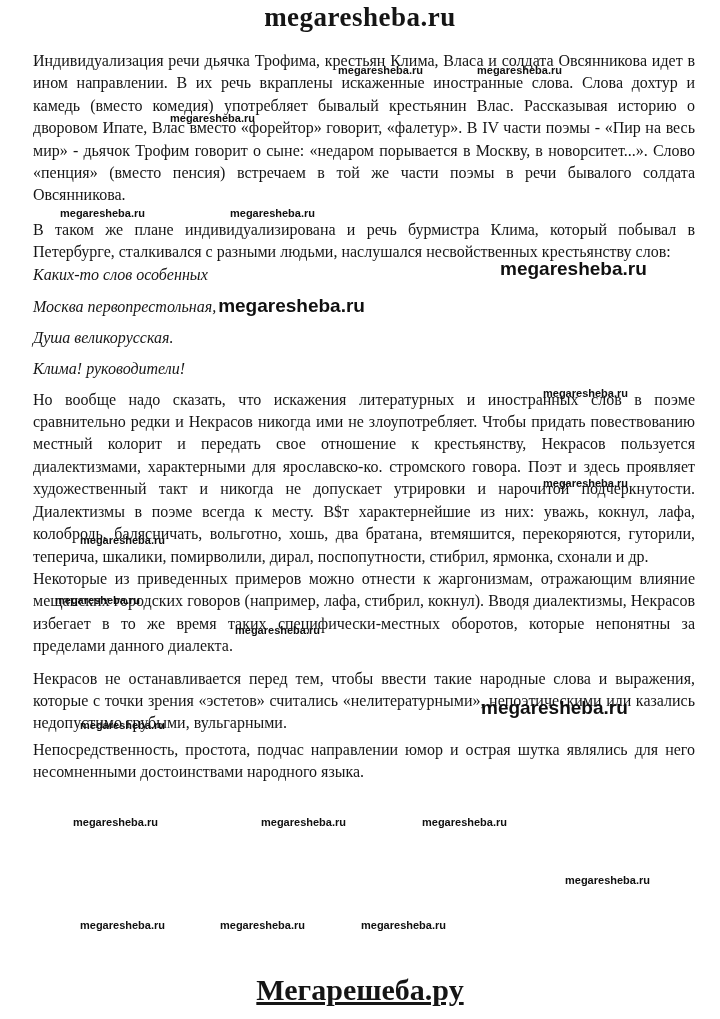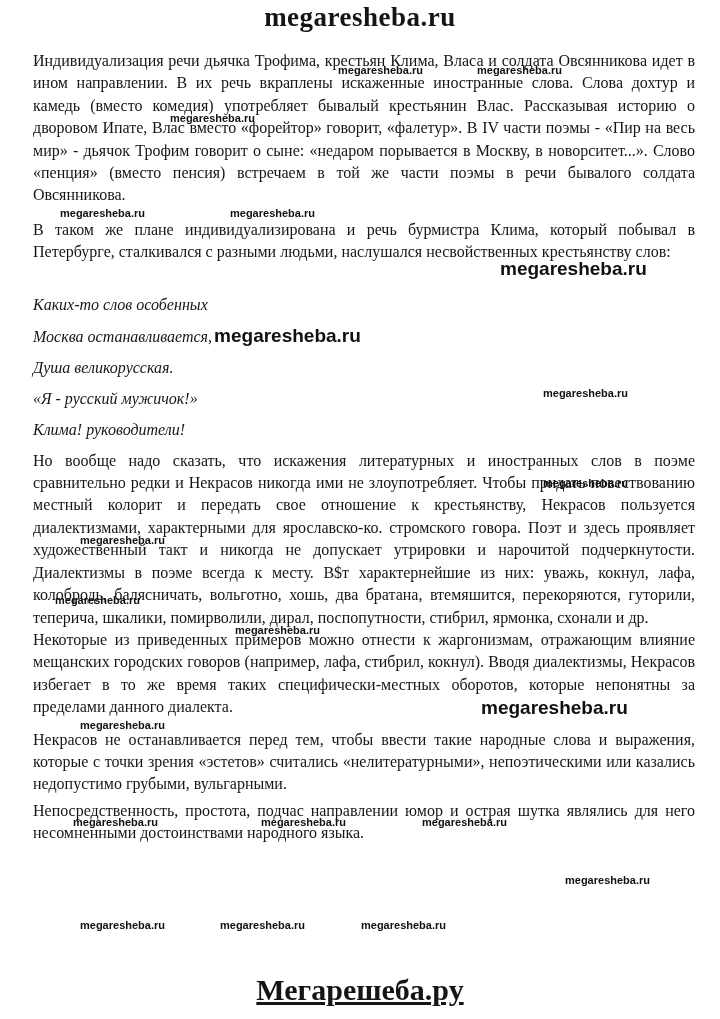--- a/index.html
+++ b/index.html
@@ -19,21 +19,21 @@
     font-weight:bold; font-size:27px;
     letter-spacing:0.5px;
   }
   .content {
     position:absolute; top:50px; left:33px; width:662px;
     font-size:16px; line-height:22.4px;
     text-align:justify;
   }
   .content p { margin:0; }
   p.p2 { margin-top:12px; }
-  .verse { margin-top:30px; }
+  .verse { margin-top:0; }
   .verse-line {
     font-style:italic;
     line-height:22px;
     margin-bottom:9px;
     text-align:left;
   }
   p.p3 { margin-top:0; }
   p.p4 { }
   p.p5 { margin-top:10px; }
   p.p6 { margin-top:4px; }
@@ -68,23 +68,22 @@
 <div class="page">
 
   <div class="site-header">megaresheba.ru</div>
 
   <div class="content">
     <p class="p1">Индивидуализация речи дьячка Трофима, крестьян Клима, Власа и солдата Овсянникова идет в ином направлении. В их речь вкраплены искаженные иностранные слова. Слова дохтур и камедь (вместо комедия) употребляет бывалый крестьянин Влас. Рассказывая историю о дворовом Ипате, Влас вместо «форейтор» говорит, «фалетур». В IV части поэмы - «Пир на весь мир» - дьячок Трофим говорит о сыне: «недаром порывается в Москву, в новорситет...». Слово «пенция» (вместо пенсия) встречаем в той же части поэмы в речи бывалого солдата Овсянникова.</p>
     <p class="p2">В таком же плане индивидуализирована и речь бурмистра Клима, который побывал в Петербурге, сталкивался с разными людьми, наслушался несвойственных крестьянству слов:</p>
 
     <div class="verse">
       <div class="verse-line">Каких-то слов особенных</div>
-      <div class="verse-line"><span>Москва останавливается,</span><span class="wm-inline tight">megaresheba.ru</span></div>
+      <div class="verse-line"><span>Москва первопрестольная,</span><span class="wm-inline tight">megaresheba.ru</span></div>
       <div class="verse-line">Душа великорусская.</div>
-      <div class="verse-line">«Я - русский мужичок!»</div>
       <div class="verse-line">Клима! руководители!</div>
     </div>
 
     <p class="p3">Но вообще надо сказать, что искажения литературных и иностранных слов в поэме сравнительно редки и Некрасов никогда ими не злоупотребляет. Чтобы придать повествованию местный колорит и передать свое отношение к крестьянству, Некрасов пользуется диалектизмами, характерными для ярославско-ко. стромского говора. Поэт и здесь проявляет художественный такт и никогда не допускает утрировки и нарочитой подчеркнутости. Диалектизмы в поэме всегда к месту. В$т характернейшие из них: уважь, кокнул, лафа, колобродь, балясничать, вольготно, хошь, два братана, втемяшится, перекоряются, гуторили, теперича, шкалики, помирволили, дирал, поспопутности, стибрил, ярмонка, схонали и др.</p>
     <p class="p4">Некоторые из приведенных примеров можно отнести к жаргонизмам, отражающим влияние мещанских городских говоров (например, лафа, стибрил, кокнул). Вводя диалектизмы, Некрасов избегает в то же время таких специфически-местных оборотов, которые непонятны за пределами данного диалекта.</p>
     <p class="p5">Некрасов не останавливается перед тем, чтобы ввести такие народные слова и выражения, которые с точки зрения «эстетов» считались «нелитературными», непоэтическими или казались недопустимо грубыми, вульгарными.</p>
     <p class="p6">Непосредственность, простота, подчас направлении юмор и острая шутка являлись для него несомненными достоинствами народного языка.</p>
   </div>
 
   <div class="wm s" style="left:338px;top:64px">megaresheba.ru</div>

